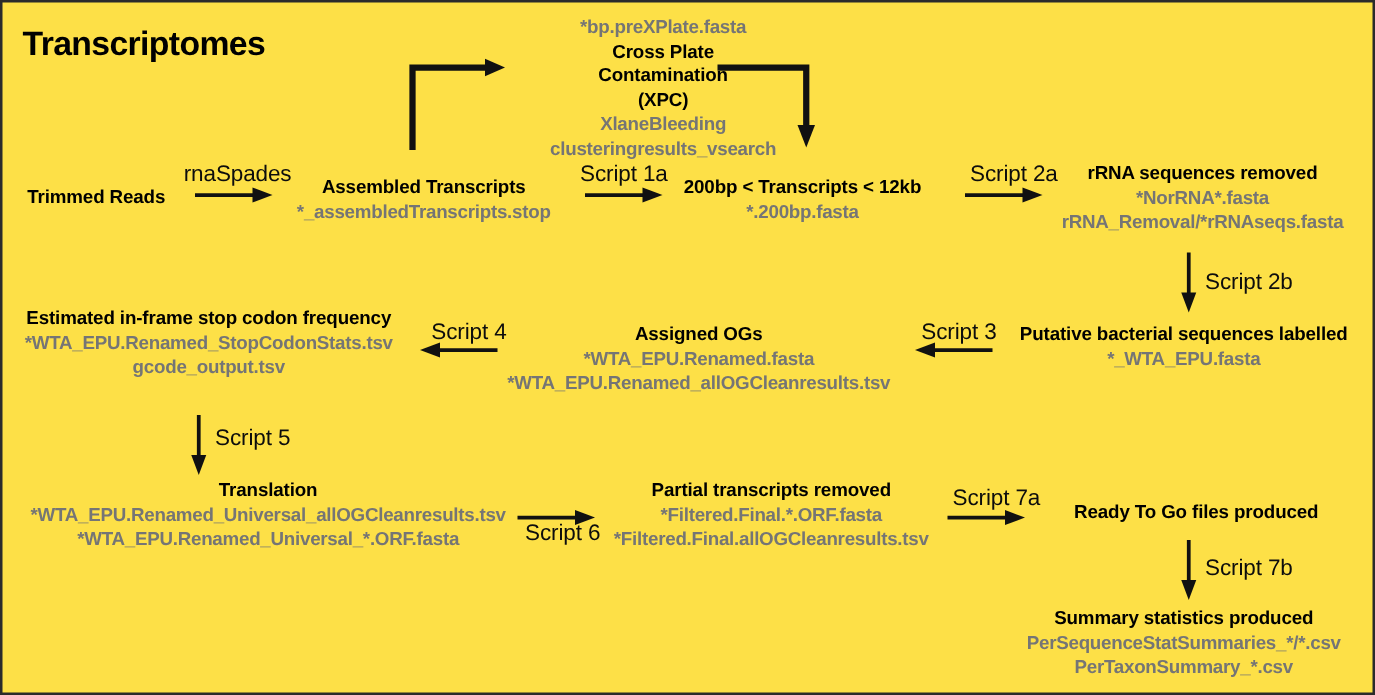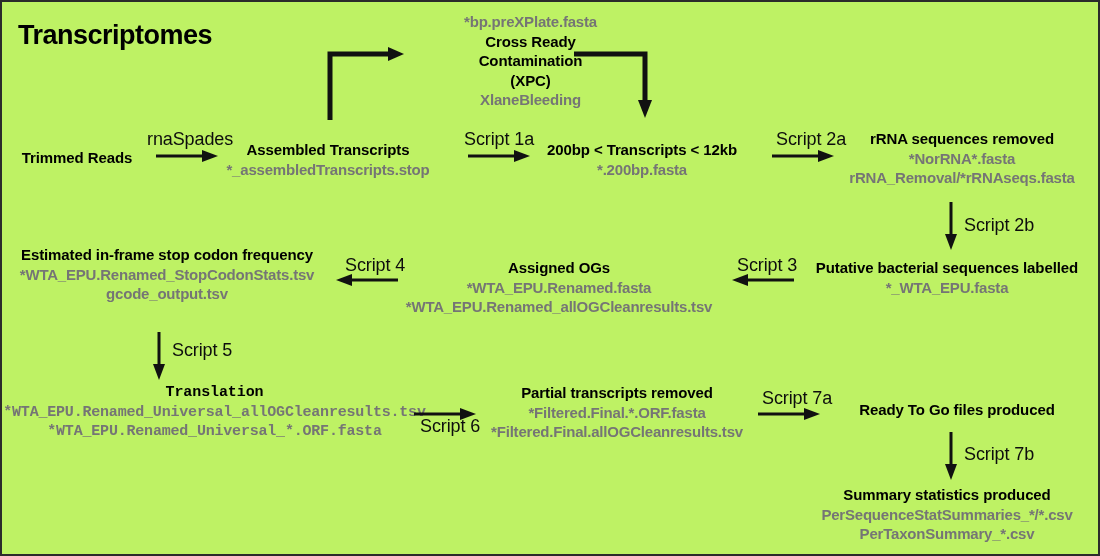--- a/index.html
+++ b/index.html
@@ -4,21 +4,21 @@
 <style>
   html, body {
     margin: 0;
     padding: 0;
     background: #ffffff;
   }
   #canvas {
     position: relative;
     width: 1100px;
     height: 556px;
-    background: #bef264;
+    background: #fde047;
     border: 2px solid #2b2b2b;
     box-sizing: border-box;
     font-family: "Liberation Sans", sans-serif;
     overflow: hidden;
   }
   .node {
     position: absolute;
     text-align: center;
     line-height: 1.30;
     white-space: nowrap;
@@ -59,24 +59,25 @@
 </style>
 </head>
 <body>
 
 <div id="canvas">
 
   <div class="page-title">Transcriptomes</div>
 
   <div class="node" style="left:392px; top:10px; width:185px;margin-left:44px;">
     <div class="file">*bp.preXPlate.fasta</div>
-    <div class="title">Cross Ready</div>
+    <div class="title">Cross Plate</div>
     <div class="title">Contamination</div>
     <div class="title">(XPC)</div>
     <div class="file">XlaneBleeding</div>
+    <div class="file">clusteringresults_vsearch</div>
   </div>
 
   <div class="arrow" style="left:322px; top:46px;">
     <svg width="84" height="72" viewBox="0 0 84 72">
       <path d="M6 72 L6 6 L68 6" stroke="#111111" stroke-width="5" fill="none"></path>
       <path d="M80 6 L64 -1 L64 13 Z" fill="#111111"></path>
     </svg>
   </div>
 
   <div class="arrow" style="left:572px; top:46px;">
@@ -91,21 +92,21 @@
   </div>
 
   <div class="edge-label" style="left:145px; top:127px;">rnaSpades</div>
   <div class="arrow" style="left:154px; top:146px;">
     <svg width="64" height="16" viewBox="0 0 64 16">
       <path d="M0 8 L50 8" stroke="#111111" stroke-width="3" fill="none"></path>
       <path d="M62 8 L46 2 L46 14 Z" fill="#111111"></path>
     </svg>
   </div>
 
-  <div class="node" style="left:206px; top:138px; width:240px;text-align:center;">
+  <div class="node" style="left:217px; top:138px; width:240px;text-align:center;">
     <div class="title">Assembled Transcripts</div>
     <div class="file">*_assembledTranscripts.stop</div>
   </div>
 
   <div class="edge-label" style="left:462px; top:127px;">Script 1a</div>
   <div class="arrow" style="left:466px; top:146px;">
     <svg width="64" height="16" viewBox="0 0 64 16">
       <path d="M0 8 L50 8" stroke="#111111" stroke-width="3" fill="none"></path>
       <path d="M62 8 L46 2 L46 14 Z" fill="#111111"></path>
     </svg>
@@ -172,21 +173,21 @@
   </div>
 
   <div class="arrow" style="left:148px; top:330px;">
     <svg width="18" height="50" viewBox="0 0 18 50">
       <path d="M9 0 L9 36" stroke="#111111" stroke-width="3" fill="none"></path>
       <path d="M9 48 L3 32 L15 32 Z" fill="#111111"></path>
     </svg>
   </div>
   <div class="edge-label" style="left:170px; top:338px;">Script 5</div>
 
-  <div class="node" style="left:0px; top:381px; width:425px;font-family:Liberation Mono, monospace;">
+  <div class="node" style="left:0px; top:381px; width:425px;">
     <div class="title">Translation</div>
     <div class="file">*WTA_EPU.Renamed_Universal_allOGCleanresults.tsv</div>
     <div class="file">*WTA_EPU.Renamed_Universal_*.ORF.fasta</div>
   </div>
 
   <div class="edge-label" style="left:418px; top:386px;margin-top:28px;">Script 6</div>
   <div class="arrow" style="left:412px; top:404px;">
     <svg width="64" height="16" viewBox="0 0 64 16">
       <path d="M0 8 L50 8" stroke="#111111" stroke-width="3" fill="none"></path>
       <path d="M62 8 L46 2 L46 14 Z" fill="#111111"></path>

